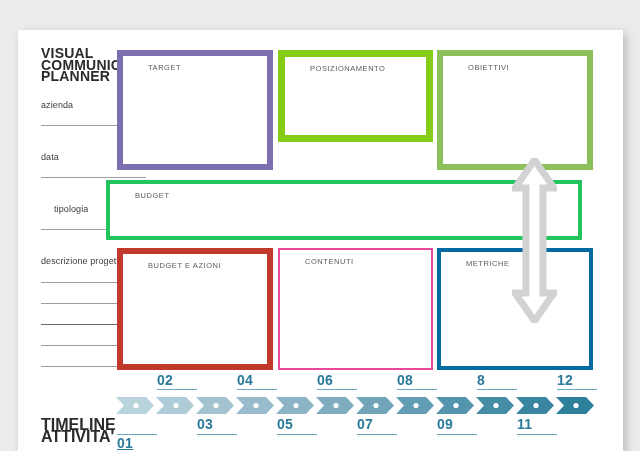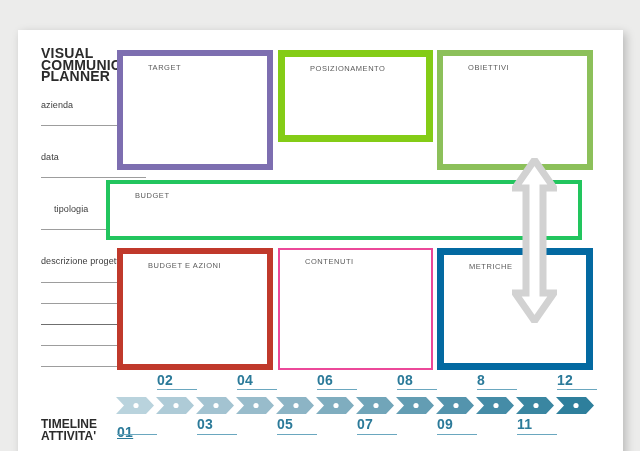--- a/index.html
+++ b/index.html
@@ -26,21 +26,21 @@
   }
   .field-label{
     font-size:9px;color:#3b3b3b;letter-spacing:.1px;
     white-space:nowrap;
   }
   .rule{height:1px;background:#9d9d9d;width:92px;}
   .rule.wide{width:105px;}
 
   .timeline-title{
     position:absolute;left:23px;top:389px;
-    font-weight:bold;font-size:12px;line-height:11.5px;
+    font-weight:bold;font-size:16px;line-height:11.5px;
     color:#2b2b2b;
   }
 
   
   .box{position:absolute;background:#ffffff;box-sizing:border-box;}
   .box .cap{
     position:absolute;left:9px;top:7px;
     font-size:7.5px;letter-spacing:.55px;color:#5a5a5a;
     white-space:nowrap;
     margin-left:16px;
@@ -118,21 +118,21 @@
     </div>
 
     <div class="box" style="left:99px;top:218px;width:156px;height:122px;border:6px solid #c0392b;">
       <div class="cap">BUDGET E AZIONI</div>
     </div>
 
     <div class="box" style="left:260px;top:218px;width:155px;height:122px;border:2px solid #ec4899;">
       <div class="cap">CONTENUTI</div>
     </div>
 
-    <div class="box" style="left:419px;top:218px;width:156px;height:122px;border:7px solid #0369a1;">
+    <div class="box" style="left:419px;top:218px;width:156px;height:122px;border:4px solid #0369a1;">
       <div class="cap">METRICHE</div>
     </div>
 
     <div class="dblarrow">
       <svg width="45" height="165" viewBox="0 0 45 165" xmlns="http://www.w3.org/2000/svg">
         <path d="M22.5 2 L42 30 L31 30 L31 135 L42 135 L22.5 163 L3 135 L14 135 L14 30 L3 30 Z" fill="#ffffff" stroke="#d2d2d2" stroke-width="7" stroke-linejoin="miter"></path>
       </svg>
     </div>
 
   </div>
@@ -166,21 +166,21 @@
         <circle cx="336" cy="405.5" r="2.6"></circle>
         <circle cx="376" cy="405.5" r="2.6"></circle>
         <circle cx="416" cy="405.5" r="2.6"></circle>
         <circle cx="456" cy="405.5" r="2.6"></circle>
         <circle cx="496" cy="405.5" r="2.6"></circle>
         <circle cx="536" cy="405.5" r="2.6"></circle>
         <circle cx="576" cy="405.5" r="2.6"></circle>
       </g>
     </svg>
 
-    <div class="tl-num" style="left:117px;top:424px;text-decoration:underline;">01</div>
+    <div class="tl-num" style="left:117px;top:435px;text-decoration:underline;">01</div>
     <div class="tl-num" style="left:157px;top:372px;">02</div>
     <div class="tl-num" style="left:197px;top:416px;">03</div>
     <div class="tl-num" style="left:237px;top:372px;">04</div>
     <div class="tl-num" style="left:277px;top:416px;">05</div>
     <div class="tl-num" style="left:317px;top:372px;">06</div>
     <div class="tl-num" style="left:357px;top:416px;">07</div>
     <div class="tl-num" style="left:397px;top:372px;">08</div>
     <div class="tl-num" style="left:437px;top:416px;">09</div>
     <div class="tl-num" style="left:477px;top:372px;">8</div>
     <div class="tl-num" style="left:517px;top:416px;">11</div>

